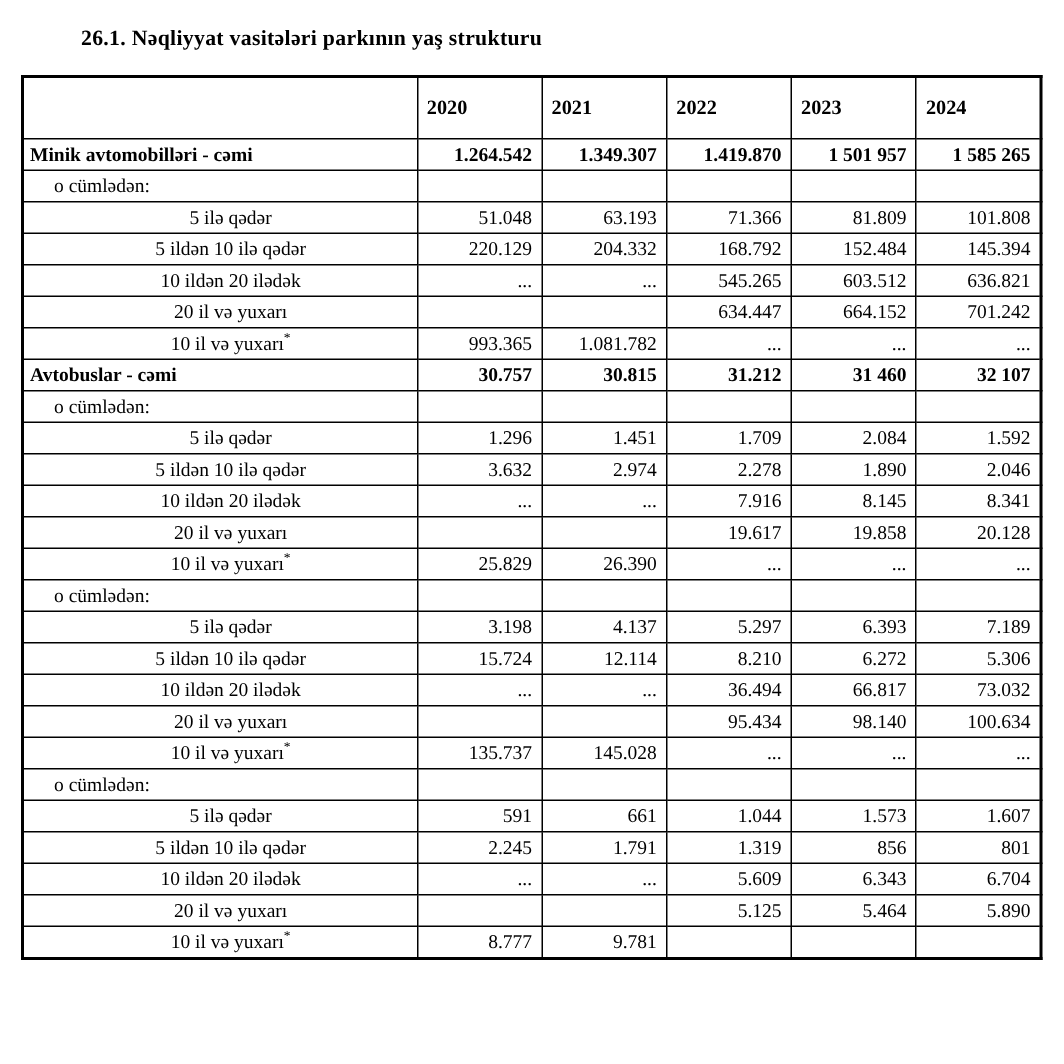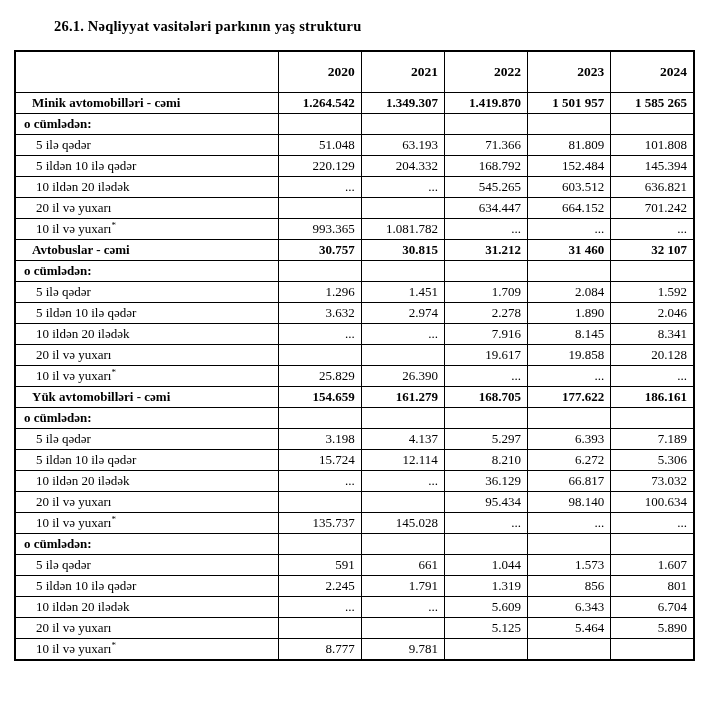--- a/index.html
+++ b/index.html
@@ -32,30 +32,30 @@
     border: 1px solid #000;
     font-size: 13px;
     line-height: 1.12;
     padding: 2px 6px;
     overflow: hidden;
     white-space: nowrap;
     height: 16px;
   }
   .stat-table th {
     font-weight: bold;
-    text-align: right;
+    text-align: left;
     height: 36px;
     font-size: 13.5px;
     vertical-align: middle;
   }
-  td.label { text-align: left; padding-left: 16px; }
+  td.label { text-align: left; padding-left: 4px; }
   td.num   { text-align: right; padding-right: 6px; }
   tr.bold-row td { font-weight: bold; }
-  td.indent-1 { padding-left: 8px; font-weight: bold; }
-  td.indent-2 { padding-left: 20px; }
+  td.indent-1 { padding-left: 20px; }
+  td.indent-2 { padding-left: 20px; text-align: center; }
   sup {
     font-size: 9px;
     line-height: 0;
   }
 </style>
 </head>
 <body>
 
 <div class="page">
 
@@ -188,28 +188,20 @@
           <td class="num">20.128</td>
         </tr>
         <tr>
           <td class="label indent-2">10 il və yuxarı<sup>*</sup></td>
           <td class="num">25.829</td>
           <td class="num">26.390</td>
           <td class="num">...</td>
           <td class="num">...</td>
           <td class="num">...</td>
         </tr>
-        <tr class="bold-row">
-          <td class="label">Yük avtomobilləri - cəmi</td>
-          <td class="num">154.659</td>
-          <td class="num">161.279</td>
-          <td class="num">168.705</td>
-          <td class="num">177.622</td>
-          <td class="num">186.161</td>
-        </tr>
         <tr>
           <td class="label indent-1">o cümlədən:</td>
           <td class="num"></td>
           <td class="num"></td>
           <td class="num"></td>
           <td class="num"></td>
           <td class="num"></td>
         </tr>
         <tr>
           <td class="label indent-2">5 ilə qədər</td>
@@ -224,21 +216,21 @@
           <td class="num">15.724</td>
           <td class="num">12.114</td>
           <td class="num">8.210</td>
           <td class="num">6.272</td>
           <td class="num">5.306</td>
         </tr>
         <tr>
           <td class="label indent-2">10 ildən 20 ilədək</td>
           <td class="num">...</td>
           <td class="num">...</td>
-          <td class="num">36.129</td>
+          <td class="num">36.494</td>
           <td class="num">66.817</td>
           <td class="num">73.032</td>
         </tr>
         <tr>
           <td class="label indent-2">20 il və yuxarı</td>
           <td class="num"></td>
           <td class="num"></td>
           <td class="num">95.434</td>
           <td class="num">98.140</td>
           <td class="num">100.634</td>

